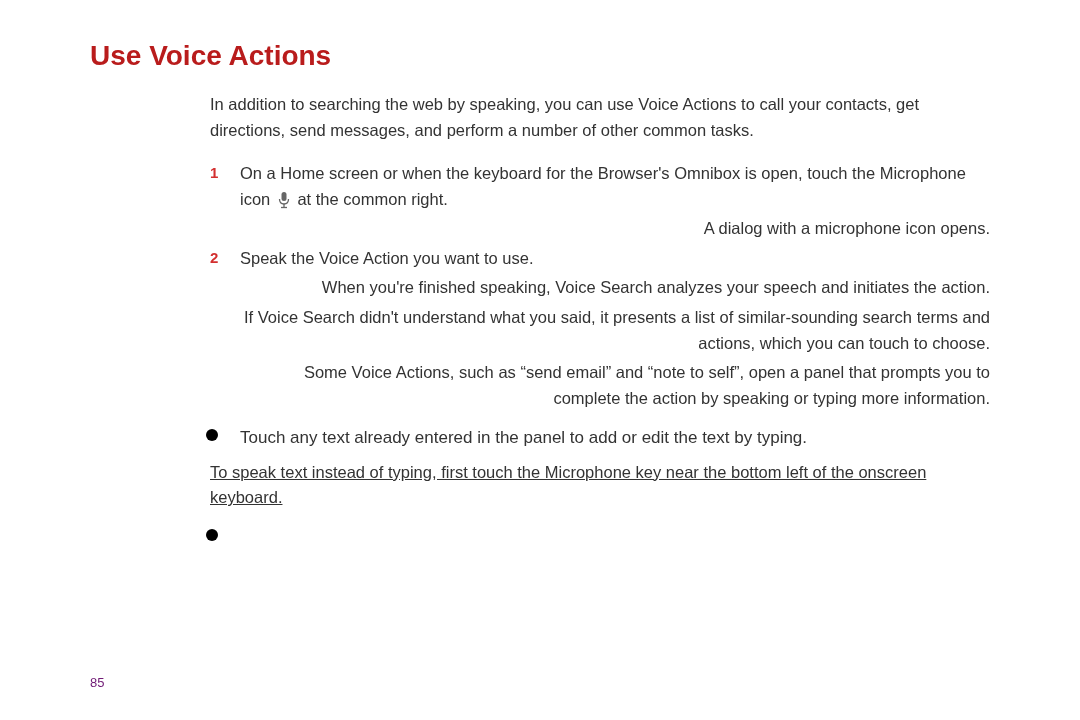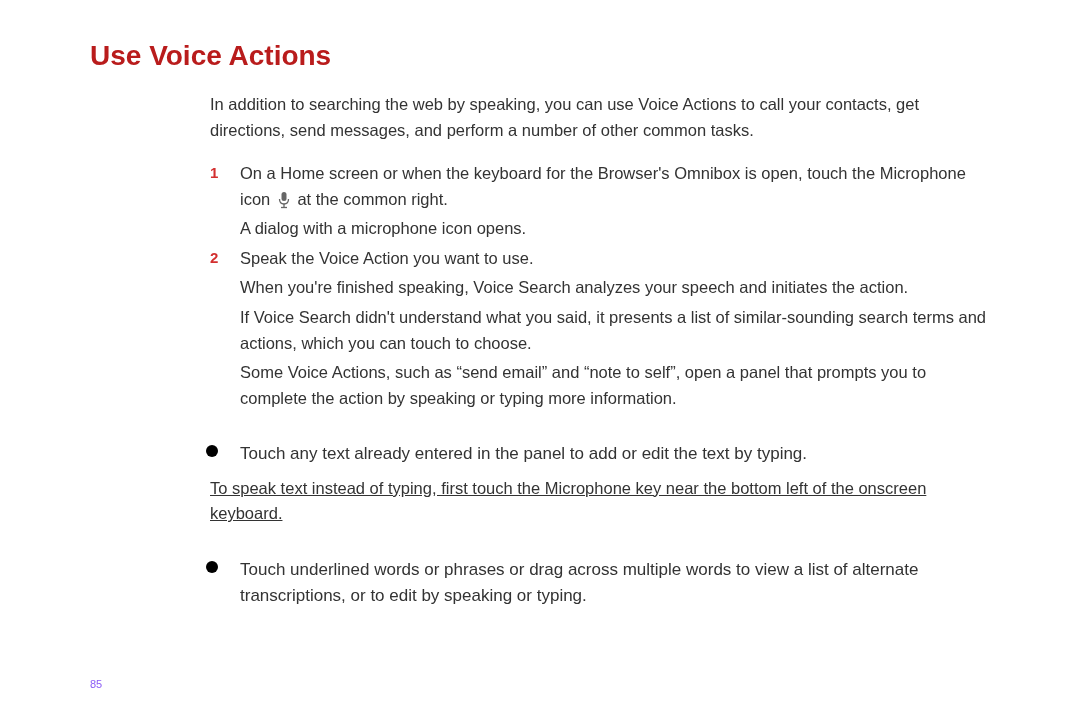--- a/index.html
+++ b/index.html
@@ -43,32 +43,33 @@
       color: #d32f2f;
       font-weight: bold;
       font-size: 15px;
     }
     .step-body {
       display: inline;
     }
     .step-para {
       padding-left: 30px;
       margin-bottom: 4px;
+      text-align: right;
     }
     .mic-icon {
       display: inline-block;
       vertical-align: middle;
       width: 14px;
       height: 18px;
       margin: 0 2px;
     }
     .bullet-row {
       position: relative;
       padding-left: 30px;
-      margin-top: 30px;
+      margin-top: 14px;
       margin-bottom: 8px;
     }
     .bullet-dot {
       position: absolute;
       left: -4px;
       top: 4px;
       width: 12px;
       height: 12px;
       border-radius: 50%;
       background: #000000;
@@ -78,22 +79,22 @@
     }
     .plain-para {
       margin-bottom: 8px;
       font-size: 16.5px;
       text-decoration: underline;
     }
     .page-number {
       position: absolute;
       left: 90px;
       bottom: 30px;
-      font-size: 11px;
-      color: #8b5cf6;
+      font-size: 13px;
+      color: #701a75;
     }
   </style>
 </head>
 <body>
 
 <h1 class="page-title">Use Voice Actions</h1>
 
 <div class="content">
 
   <p class="intro-para">In addition to searching the web by speaking, you can use Voice Actions to call your contacts, get directions, send messages, and perform a number of other common tasks.</p>
@@ -119,18 +120,17 @@
 
   <div class="bullet-row">
     <span class="bullet-dot"></span>
     <span class="bullet-text">Touch any text already entered in the panel to add or edit the text by typing.</span>
   </div>
 
   <p class="plain-para">To speak text instead of typing, first touch the Microphone key near the bottom left of the onscreen keyboard.</p>
 
   <div class="bullet-row">
     <span class="bullet-dot"></span>
-    <span class="bullet-text">Touch underlined words or phrases or drag across multiple words to view a list of alternate transcriptions, or to edit by speaking or typing.</span>
   </div>
 
 </div>
 
 <div class="page-number">85</div>
 
 </body></html>

